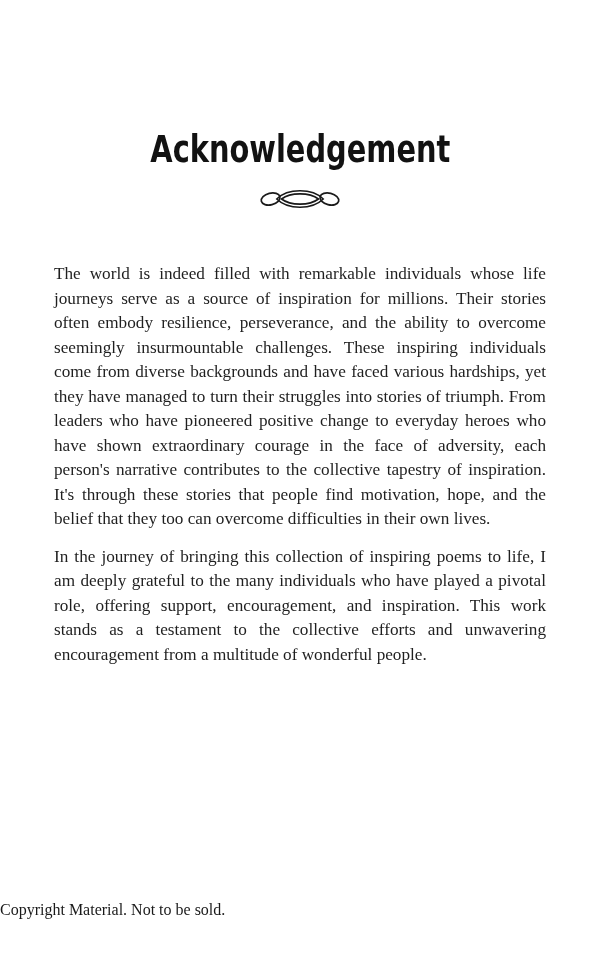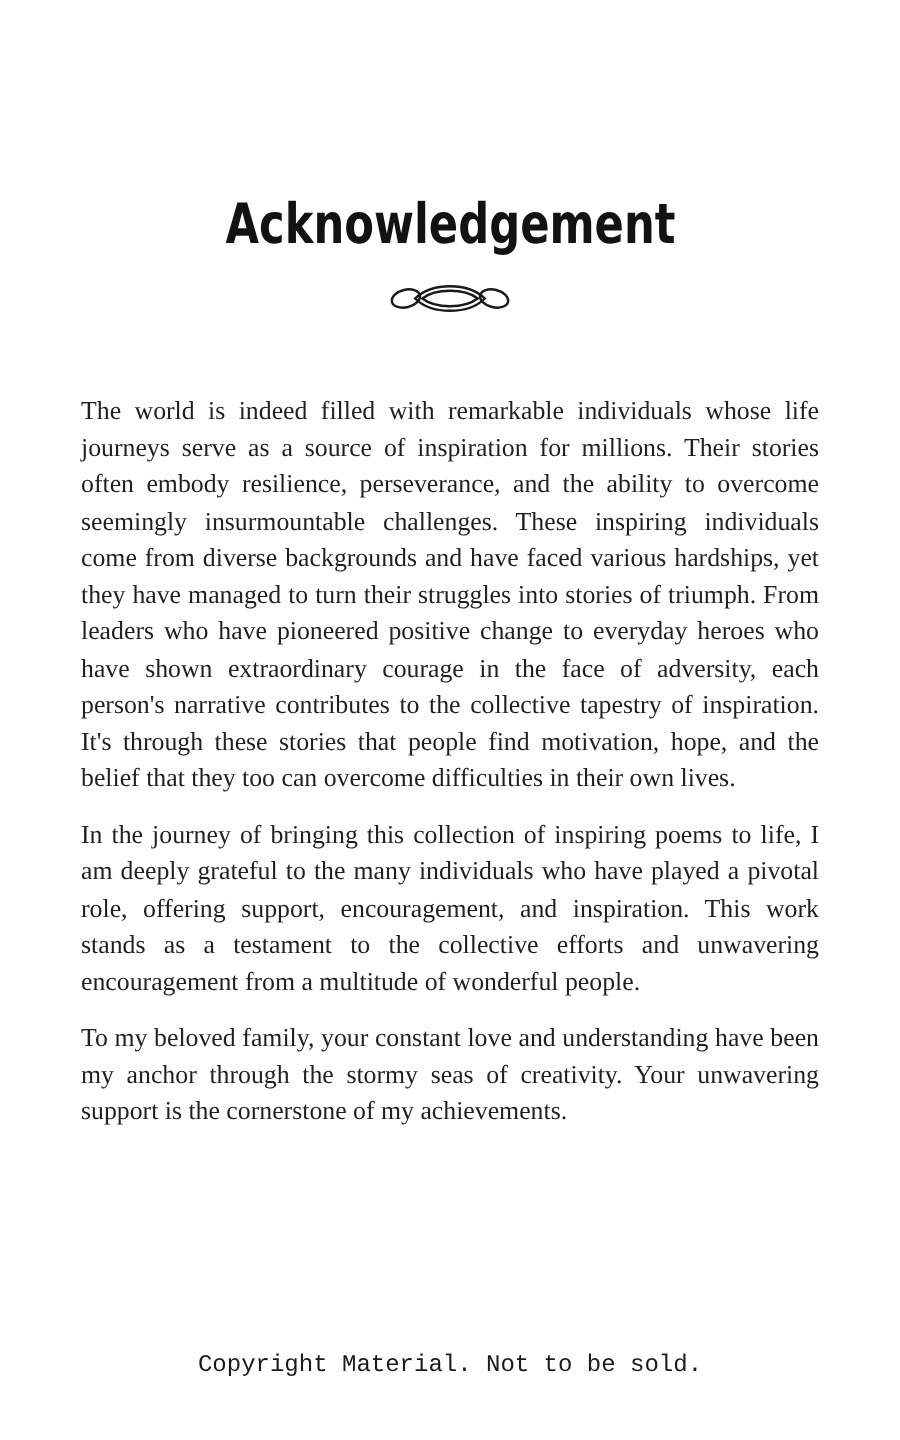--- a/index.html
+++ b/index.html
@@ -57,22 +57,22 @@
     text-align: justify;
   }
   .content p:last-child {
     margin-bottom: 0;
   }
   .copyright {
     position: absolute;
     left: 0;
     right: 0;
     top: 901px;
-    text-align: center;
-    font-family: Liberation Mono, monospace;
+    text-align: left;
+    font-family: Liberation Serif, serif;
     font-size: 16px;
     color: #1a1a1a;
   }
 </style>
 </head>
 <body>
 
 <div class="page">
 
   <div class="heading-wrap">
@@ -84,18 +84,17 @@
       <path d="M26 20 C42 4, 78 4, 94 20 C78 36, 42 36, 26 20 Z"></path>
       <path d="M33 20 C46 10, 74 10, 87 20 C74 30, 46 30, 33 20 Z"></path>
       <ellipse cx="17" cy="20" rx="14" ry="8.5" transform="rotate(-14 17 20)"></ellipse>
       <ellipse cx="103" cy="20" rx="14" ry="8.5" transform="rotate(14 103 20)"></ellipse>
     </svg>
   </div>
 
   <div class="content">
     <p>The world is indeed filled with remarkable individuals whose life journeys serve as a source of inspiration for millions. Their stories often embody resilience, perseverance, and the ability to overcome seemingly insurmountable challenges. These inspiring individuals come from diverse backgrounds and have faced various hardships, yet they have managed to turn their struggles into stories of triumph. From leaders who have pioneered positive change to everyday heroes who have shown extraordinary courage in the face of adversity, each person's narrative contributes to the collective tapestry of inspiration. It's through these stories that people find motivation, hope, and the belief that they too can overcome difficulties in their own lives.</p>
     <p>In the journey of bringing this collection of inspiring poems to life, I am deeply grateful to the many individuals who have played a pivotal role, offering support, encouragement, and inspiration. This work stands as a testament to the collective efforts and unwavering encouragement from a multitude of wonderful people.</p>
-    <p>To my beloved family, your constant love and understanding have been my anchor through the stormy seas of creativity. Your unwavering support is the cornerstone of my achievements.</p>
   </div>
 
   <div class="copyright">Copyright Material. Not to be sold.</div>
 
 </div>
 
 </body></html>

